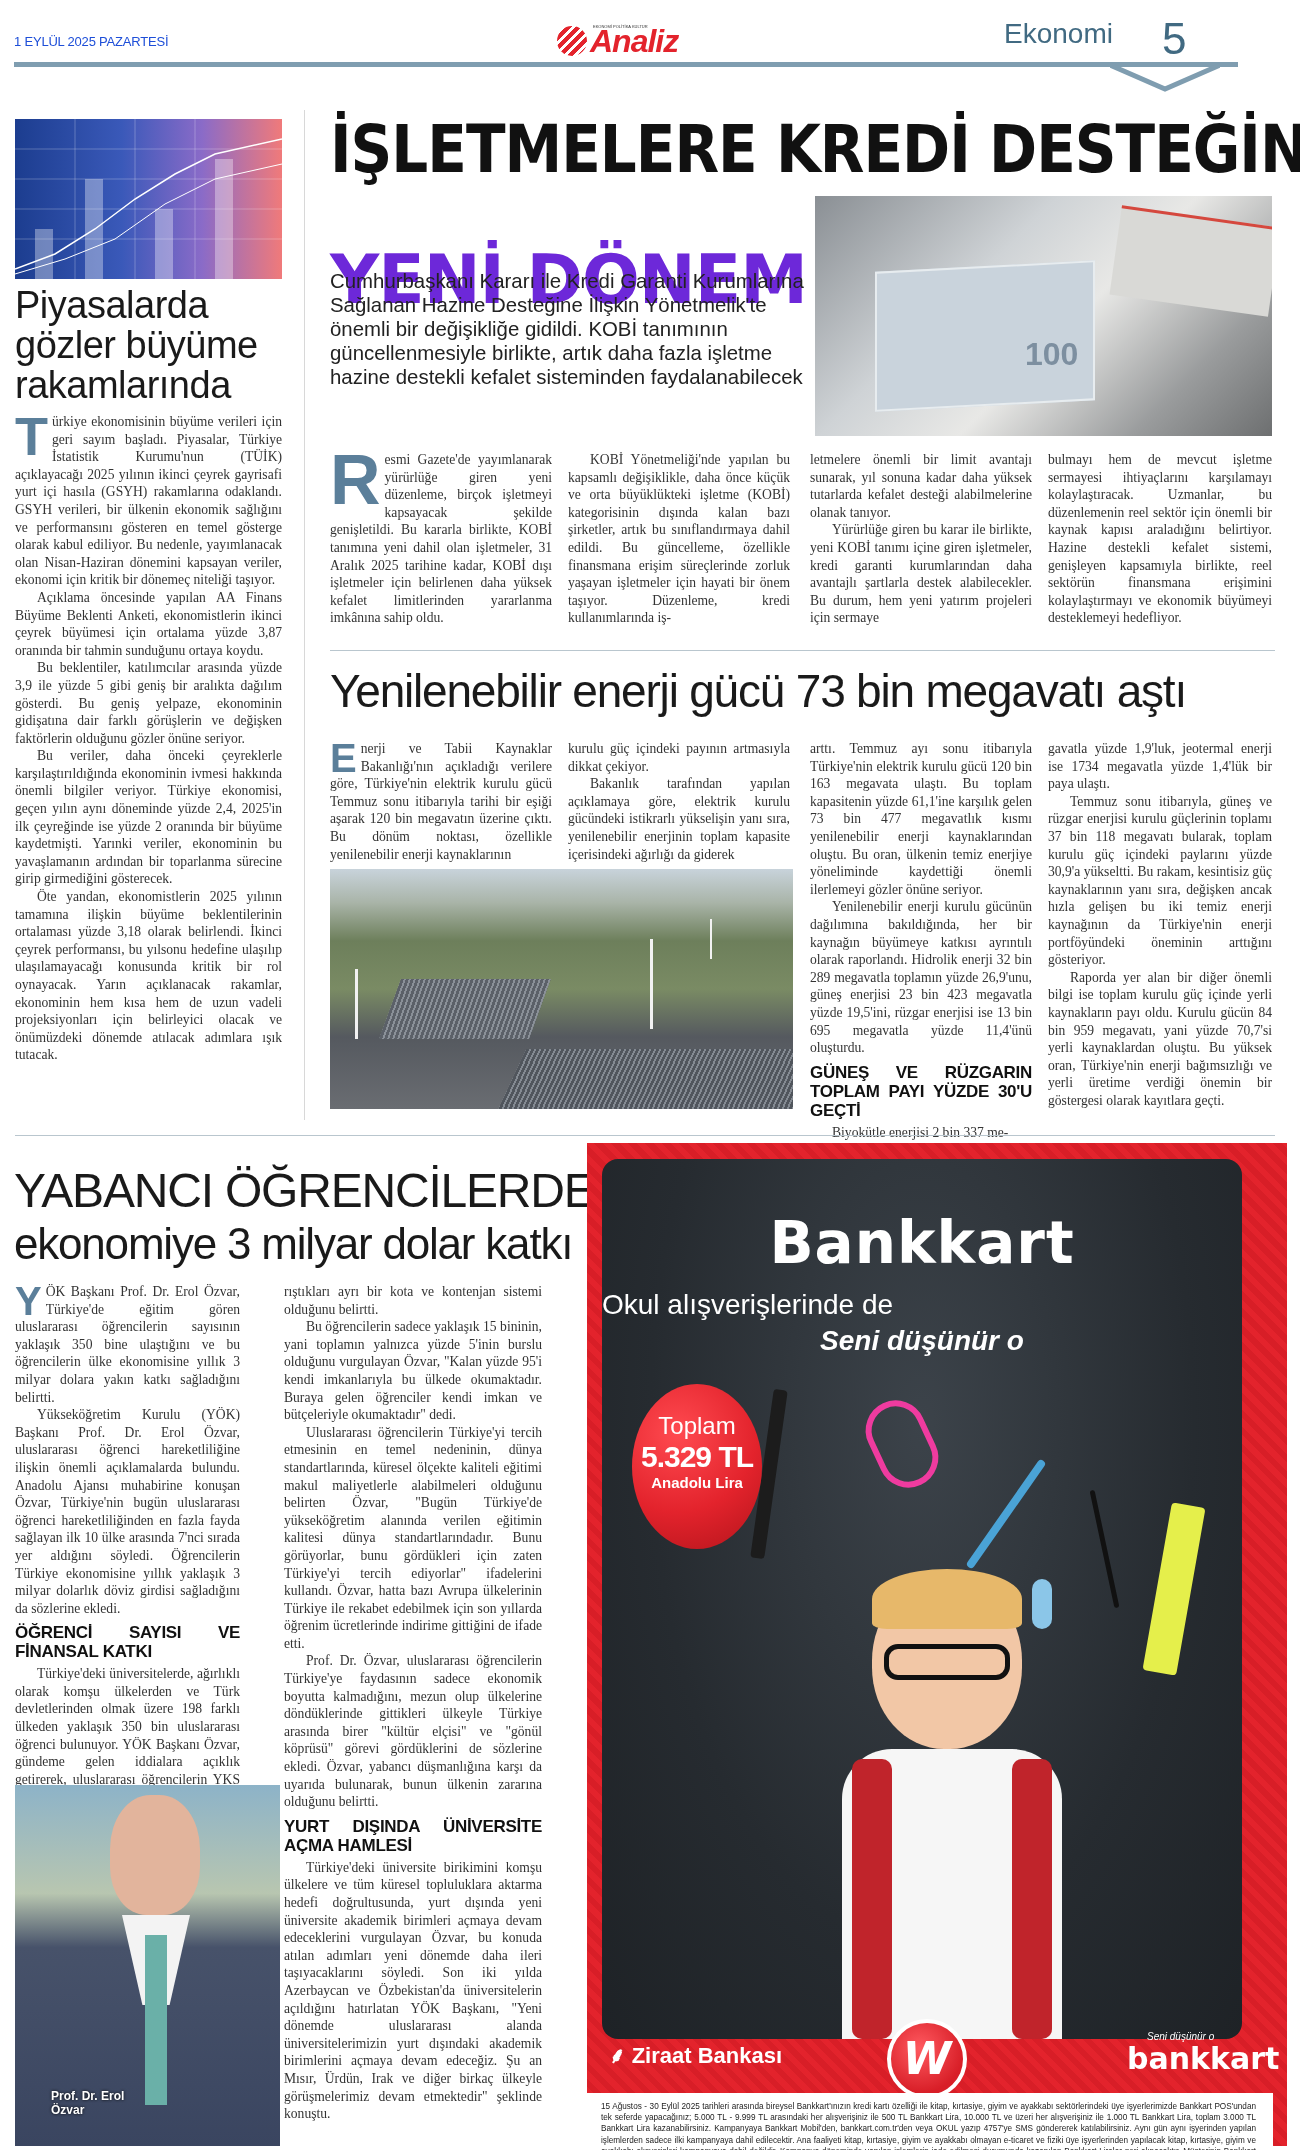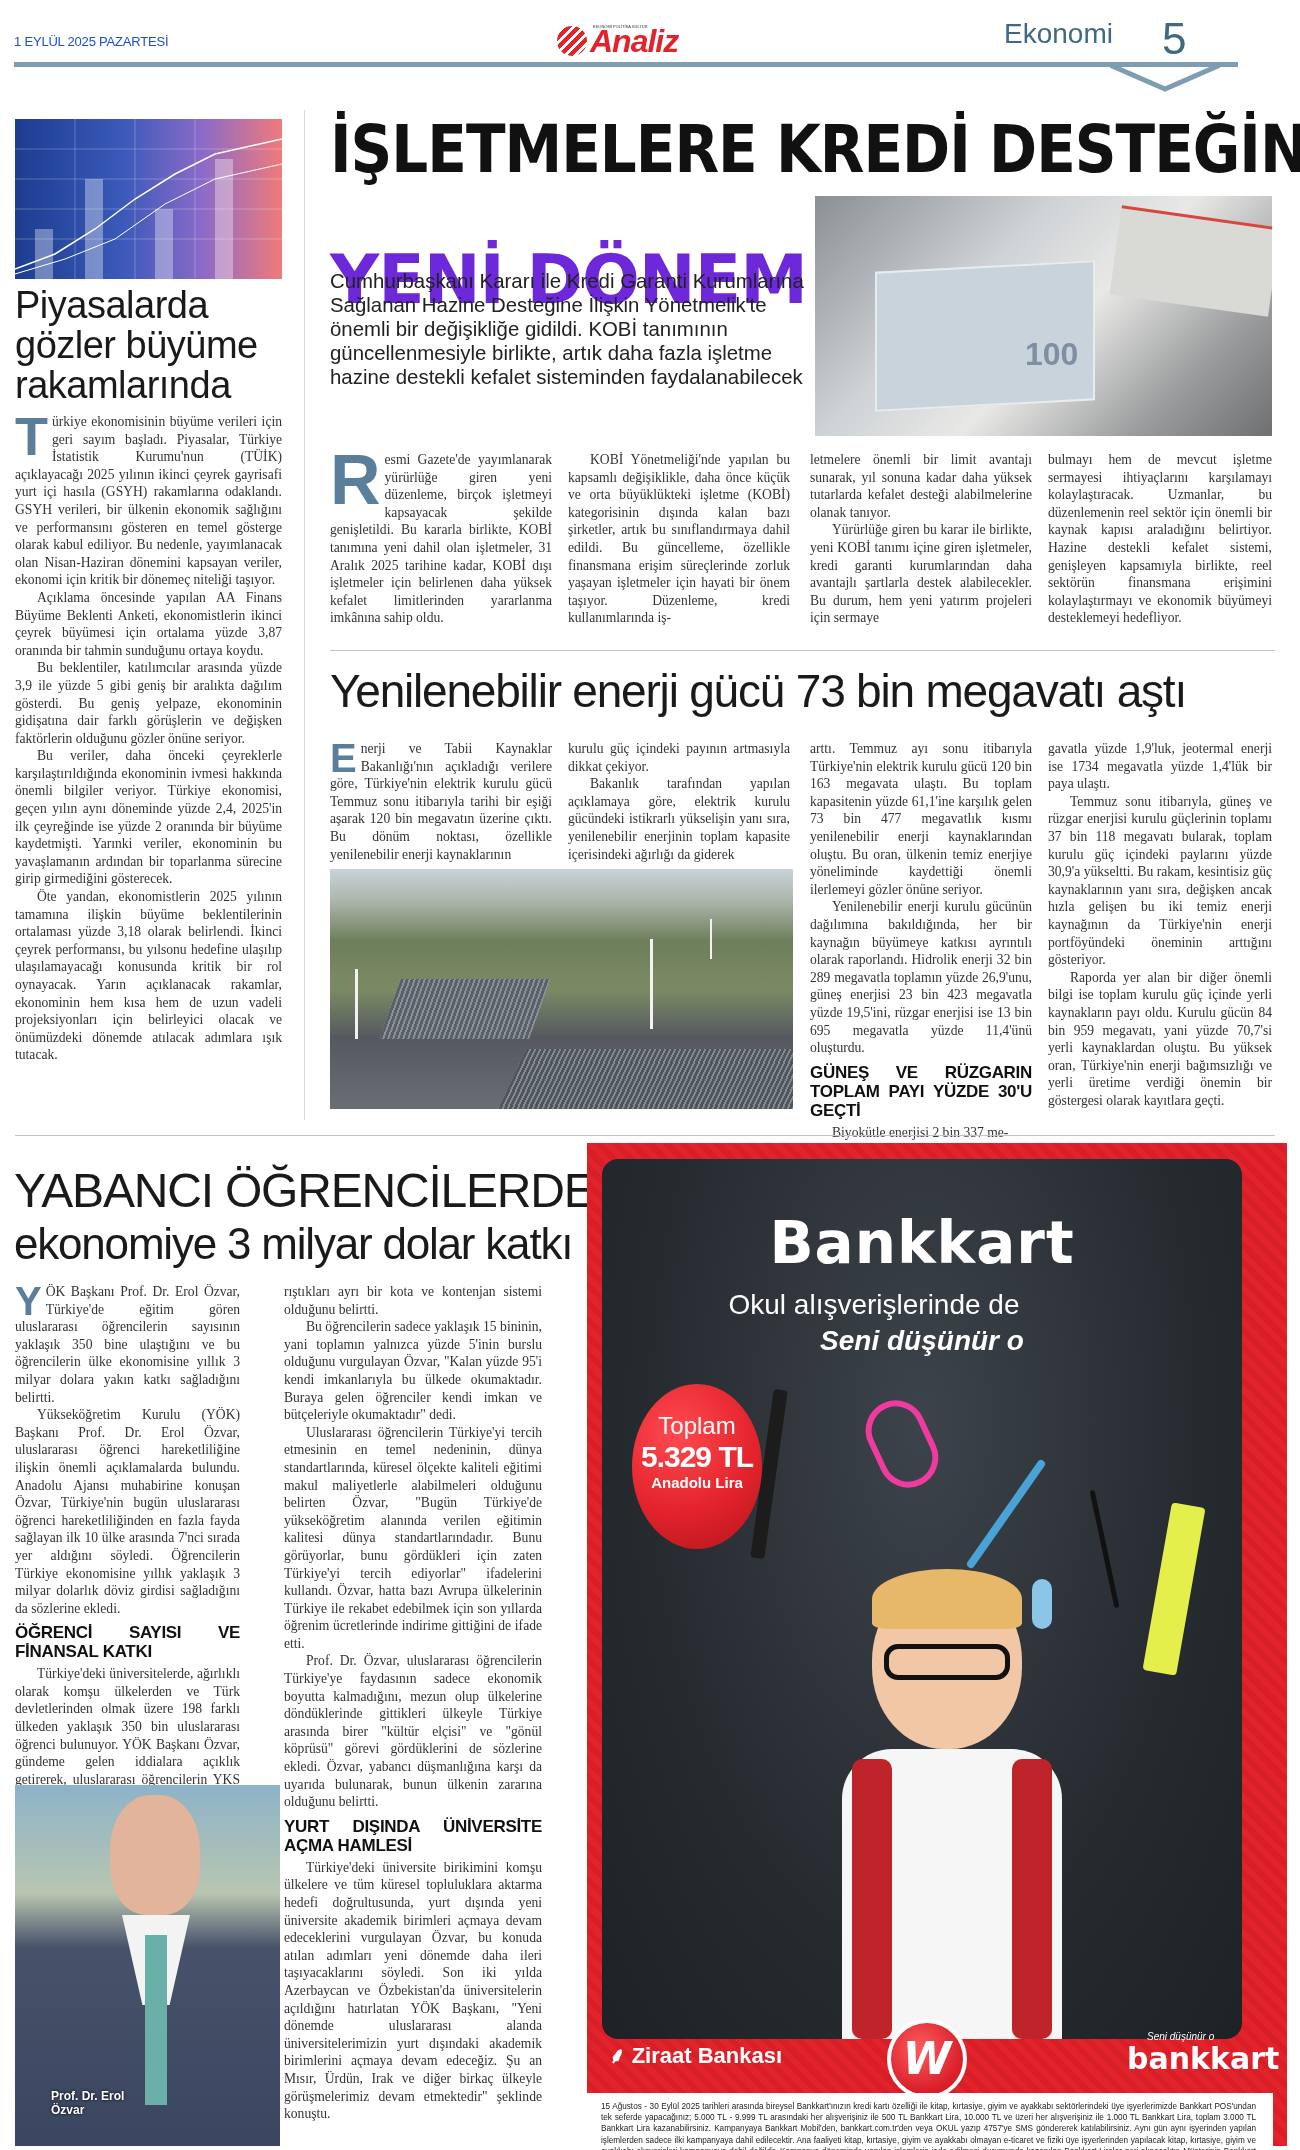--- a/index.html
+++ b/index.html
@@ -41,21 +41,21 @@
   .h-students1 { left: 14px; top: 1165px; font-family: "Liberation Sans", sans-serif; font-size: 48px; line-height: 52px; color: #1a1a1a; letter-spacing: -1.2px; white-space: nowrap; }
   .h-students2 { left: 14px; top: 1218px; font-family: "Liberation Sans", sans-serif; font-size: 44px; line-height: 52px; color: #1a1a1a; letter-spacing: -1.2px; white-space: nowrap; }
   
   .col { position: absolute; }
   .vrule { position: absolute; width: 1px; background: #d8d8d8; }
   .hsep { position: absolute; height: 1px; background: #b9c6ce; }
   
   .ad { left: 587px; top: 1143px; width: 700px; height: 1003px; background: repeating-linear-gradient(45deg, #e3232c 0 6px, #d81e27 6px 12px); }
   .ad-board { position: absolute; left: 15px; top: 16px; width: 640px; height: 880px; background: radial-gradient(ellipse at 50% 30%, #3c434a 0%, #262b30 60%, #1e2226 100%); border-radius: 16px; overflow: hidden; }
   .ad-brand { position: absolute; left: 0; width: 640px; top: 50px; text-align: center; font-family: "DejaVu Sans", sans-serif; font-weight: bold; font-size: 58px; color: #fff; letter-spacing: 1px; }
-  .ad-sub1 { position: absolute; left: 0; width: 544px; top: 130px; text-align: center; font-family: "Liberation Sans", sans-serif; font-size: 28px; color: #fff; }
+  .ad-sub1 { position: absolute; left: 0; width: 544px; top: 130px; text-align: left; font-family: "Liberation Sans", sans-serif; font-size: 28px; color: #fff; }
   .ad-sub2 { position: absolute; left: 0; width: 640px; top: 166px; text-align: center; font-family: "Liberation Sans", sans-serif; font-style: italic; font-weight: bold; font-size: 28px; color: #fff; }
   .ad-badge { position: absolute; left: 30px; top: 225px; width: 130px; height: 165px; border-radius: 50%; background: radial-gradient(circle at 35% 30%, #ff4a50 0%, #e3232c 55%, #b3141b 100%); color: #fff; text-align: center; font-family: "Liberation Sans", sans-serif; }
   .ad-badge .t1 { margin-top: 28px; font-size: 24px; }
   .ad-badge .t2 { font-size: 30px; font-weight: bold; letter-spacing: -1px; line-height: 34px; }
   .ad-badge .t3 { font-size: 15px; font-weight: bold; }
   .ad-child { position: absolute; left: 220px; top: 400px; width: 260px; height: 480px; }
   .child-head { position: absolute; left: 50px; top: 20px; width: 150px; height: 170px; border-radius: 48%; background: #f2c7a6; }
   .child-hair { position: absolute; left: 50px; top: 10px; width: 150px; height: 60px; border-radius: 50% 50% 10% 10%; background: #e7b86a; }
   .child-glasses { position: absolute; left: 62px; top: 85px; width: 126px; height: 36px; border: 5px solid #111; border-radius: 14px; background: transparent; }
   .child-body { position: absolute; left: 20px; top: 190px; width: 220px; height: 290px; background: #f6f6f6; border-radius: 50px 50px 0 0; }

